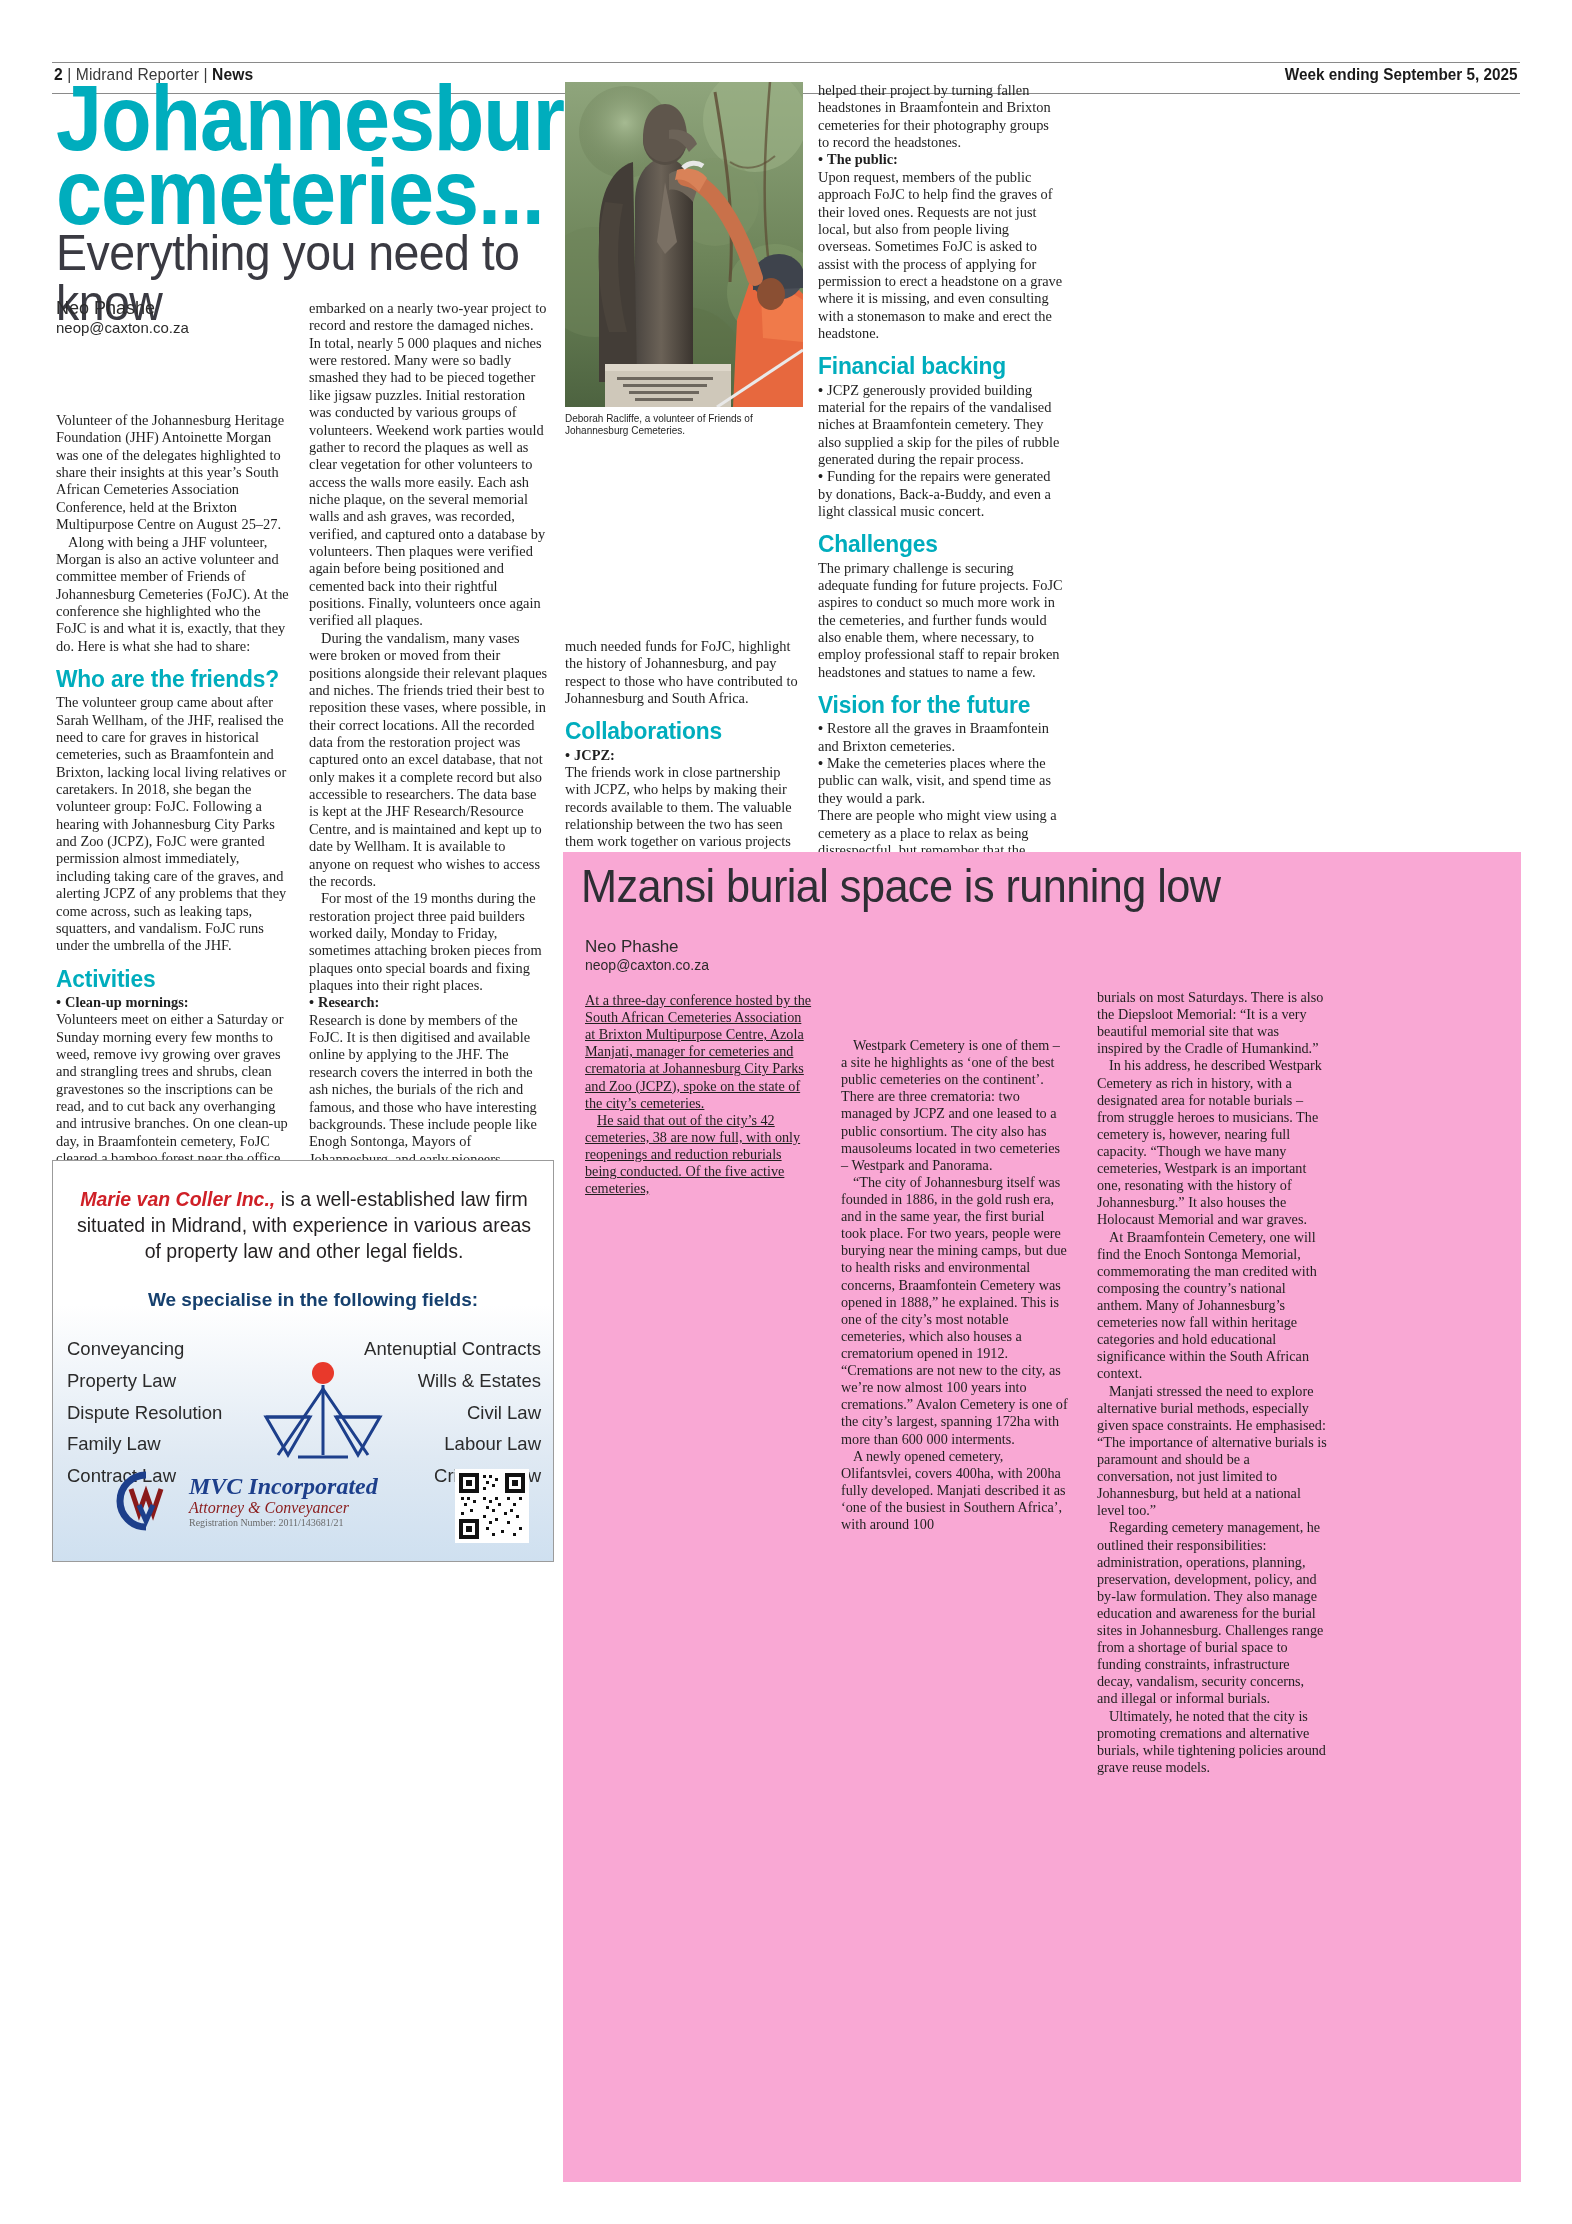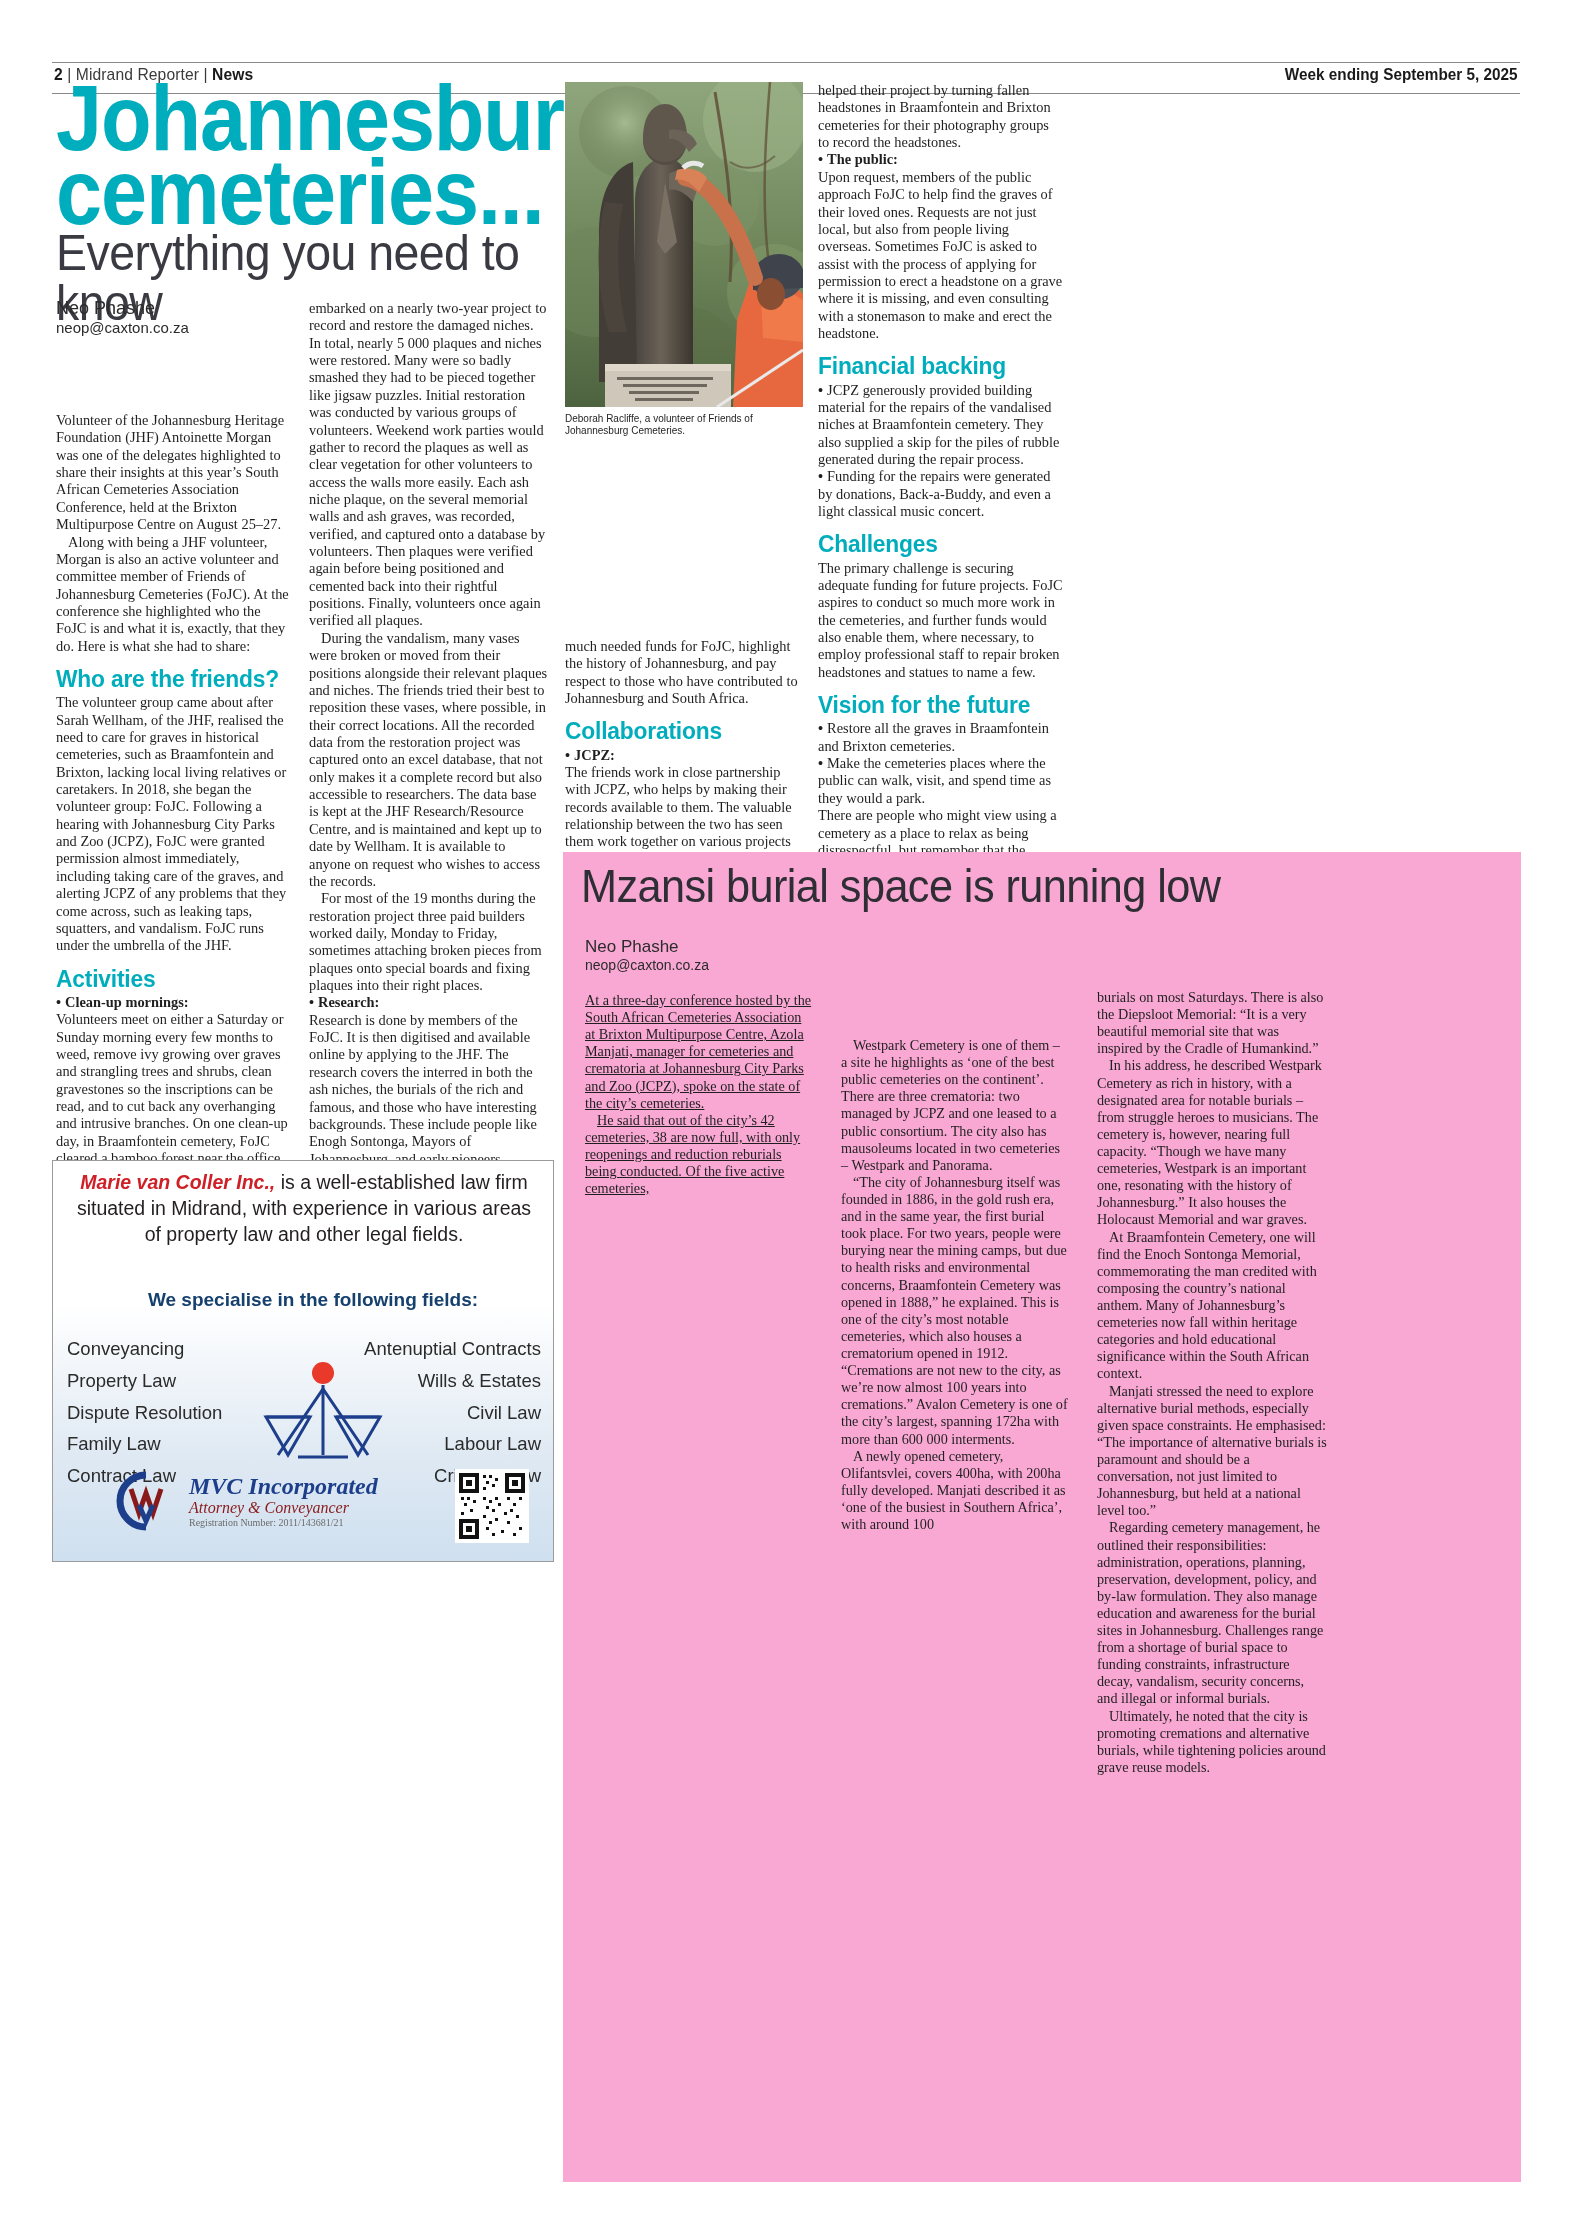--- a/index.html
+++ b/index.html
@@ -127,21 +127,21 @@
   #mz3{left:534px;top:137px;width:230px;}
 
   
   .ad{
     position:absolute;left:52px;top:1160px;width:500px;height:400px;
     border:1px solid #9b9b9b;
     background:linear-gradient(#ffffff 0%,#ffffff 36%,#dfe9f3 74%,#cfe0f0 100%);
     overflow:hidden;
   }
   .ad-lead{
-    position:absolute;left:20px;top:9px;width:462px;text-align:center;
+    position:absolute;left:20px;top:26px;width:462px;text-align:center;
     font-family:"Liberation Sans","Liberation Sans Narrow",sans-serif;
     font-size:19.5px;line-height:1.33;color:#231f20;
   }
   .ad-lead .firm{color:#cf2027;font-weight:700;font-style:italic;}
   .ad-spec{
     position:absolute;left:29px;top:128px;width:462px;text-align:center;
     font-family:"Liberation Sans",sans-serif;
     font-weight:700;font-size:19px;color:#16406e;
   }
   .ad-cols{

